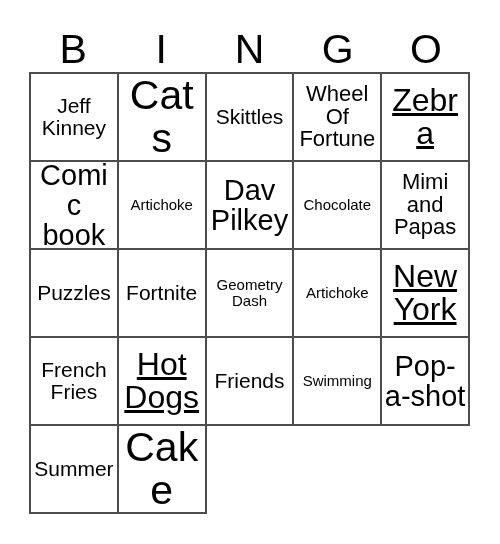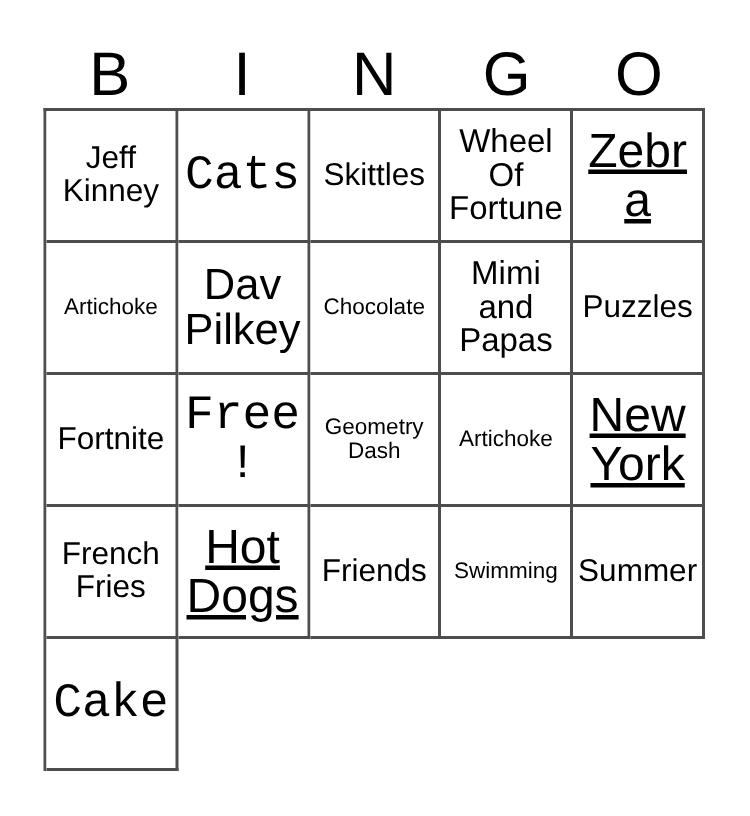--- a/index.html
+++ b/index.html
@@ -73,21 +73,21 @@
     color: #000000;
     word-wrap: break-word;
     white-space: pre-line;
   }
   
   .fs-xs   { font-size: 15px; }
   .fs-s    { font-size: 22px; }
   .fs-m    { font-size: 21px; }
   .fs-xl   { font-size: 29px; }
   .fs-xxl  { font-size: 32px; text-decoration: underline; }
-  .fs-huge { font-size: 32px; font-family: Liberation Mono, monospace; }
+  .fs-huge { font-size: 41px; }
 </style>
 </head>
 <body>
 
 <div id="card">
 
   <div id="header">
     <div class="header-letter">B</div>
     <div class="header-letter">I</div>
     <div class="header-letter">N</div>
@@ -109,43 +109,44 @@
     <div class="cell">
         <span class="cell-text fs-s">Wheel
 Of
 Fortune</span>
       </div>
     <div class="cell">
         <span class="cell-text fs-xxl">Zebra</span>
       </div>
 
     <div class="cell">
+        <span class="cell-text fs-xl">Comic
+book</span>
+      </div>
+    <div class="cell">
         <span class="cell-text fs-xs">Artichoke</span>
       </div>
     <div class="cell">
         <span class="cell-text fs-xl">Dav
 Pilkey</span>
       </div>
     <div class="cell">
         <span class="cell-text fs-xs">Chocolate</span>
       </div>
     <div class="cell">
         <span class="cell-text fs-s">Mimi
 and
 Papas</span>
       </div>
 
     <div class="cell">
         <span class="cell-text fs-m">Puzzles</span>
       </div>
     <div class="cell">
         <span class="cell-text fs-m">Fortnite</span>
-      </div>
-    <div class="cell">
-        <span class="cell-text fs-huge">Free!</span>
       </div>
     <div class="cell">
         <span class="cell-text fs-xs">Geometry
 Dash</span>
       </div>
 
     <div class="cell">
         <span class="cell-text fs-xs">Artichoke</span>
       </div>
     <div class="cell">
@@ -161,20 +162,24 @@
 Dogs</span>
       </div>
     <div class="cell">
         <span class="cell-text fs-m">Friends</span>
       </div>
 
     <div class="cell">
         <span class="cell-text fs-xs">Swimming</span>
       </div>
     <div class="cell">
+        <span class="cell-text fs-xl">Pop-
+a-shot</span>
+      </div>
+    <div class="cell">
         <span class="cell-text fs-m">Summer</span>
       </div>
     <div class="cell">
         <span class="cell-text fs-huge">Cake</span>
       </div>
   </div>
 
 </div>
 
 </body></html>

